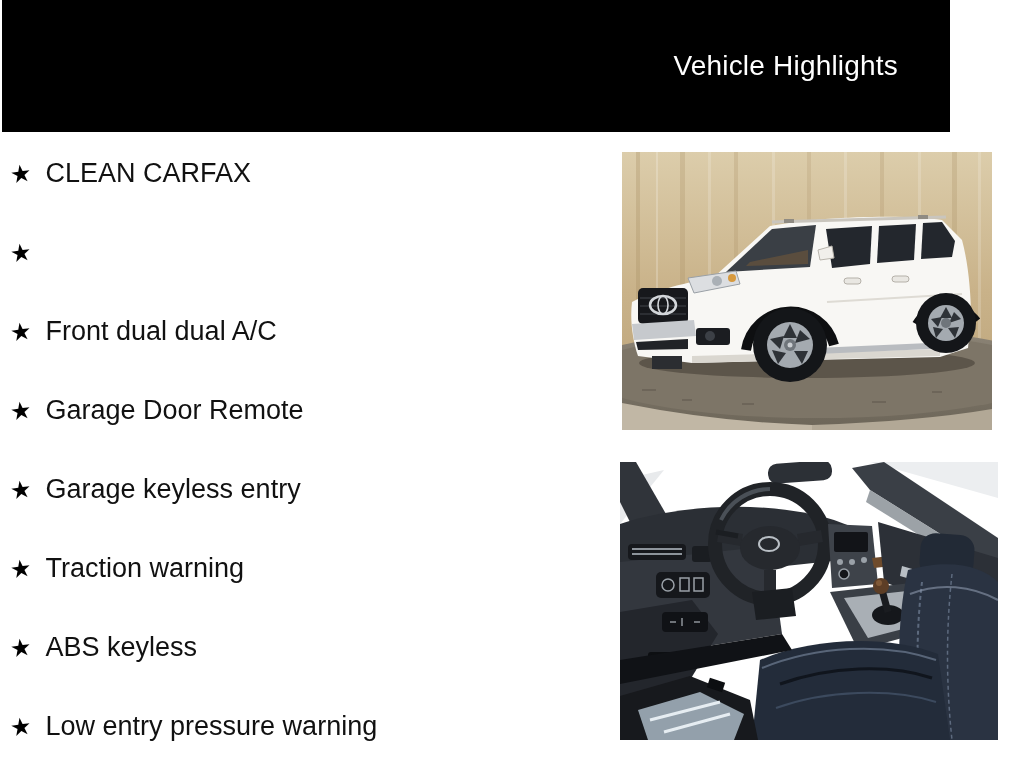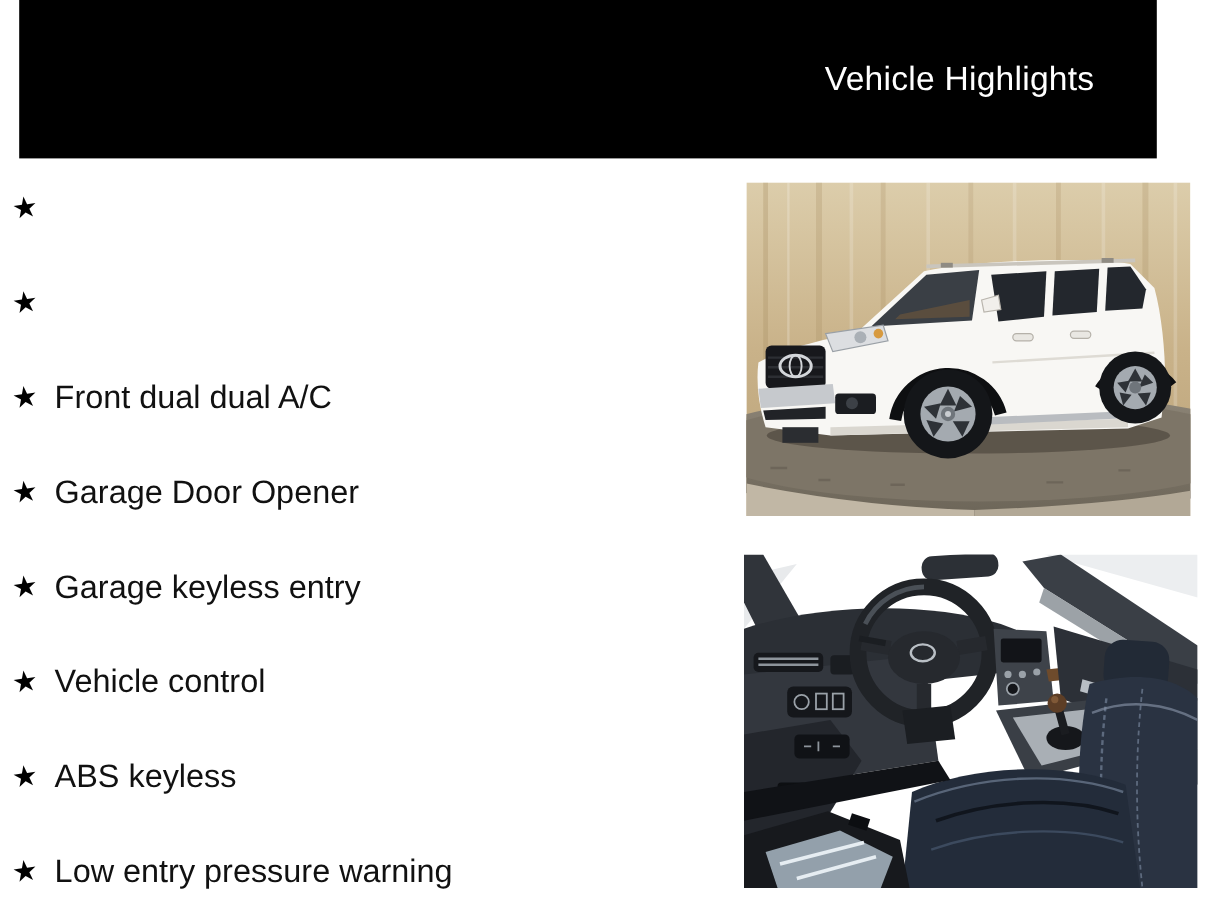--- a/index.html
+++ b/index.html
@@ -2,21 +2,21 @@
 <html><head>
 <meta charset="utf-8">
 <style>
   html,body{margin:0;padding:0}
   body{
     width:1024px;height:768px;position:relative;overflow:hidden;
     background:#ffffff;
     font-family:"Liberation Sans", sans-serif;
   }
   .header-bar{
-    position:absolute;left:16px;top:0;width:948px;height:132px;
+    position:absolute;left:2px;top:0;width:948px;height:132px;
     background:#000000;
   }
   .page-title{
     position:absolute;right:52px;top:50px;
     color:#ffffff;font-size:28px;font-weight:400;letter-spacing:.2px;
     white-space:nowrap;
   }
   ul.highlights{
     position:absolute;left:10px;top:158px;margin:0;padding:0;list-style:none;
     width:600px;
@@ -37,39 +37,40 @@
 </head>
 <body>
 
 <div class="header-bar">
   <div class="page-title">Vehicle Highlights</div>
 </div>
 
 <ul class="highlights">
   <li>
     <span class="star">★</span>
+    <span>CLEAN CARFAX</span>
   </li>
   <li>
     <span class="star">★</span>
   </li>
   <li>
     <span class="star">★</span>
     <span>Front dual dual A/C</span>
   </li>
   <li>
     <span class="star">★</span>
-    <span>Garage Door Opener</span>
+    <span>Garage Door Remote</span>
   </li>
   <li>
     <span class="star">★</span>
     <span>Garage keyless entry</span>
   </li>
   <li>
     <span class="star">★</span>
-    <span>Vehicle control</span>
+    <span>Traction warning</span>
   </li>
   <li>
     <span class="star">★</span>
     <span>ABS keyless</span>
   </li>
   <li>
     <span class="star">★</span>
     <span>Low entry pressure warning</span>
   </li>
 </ul>

